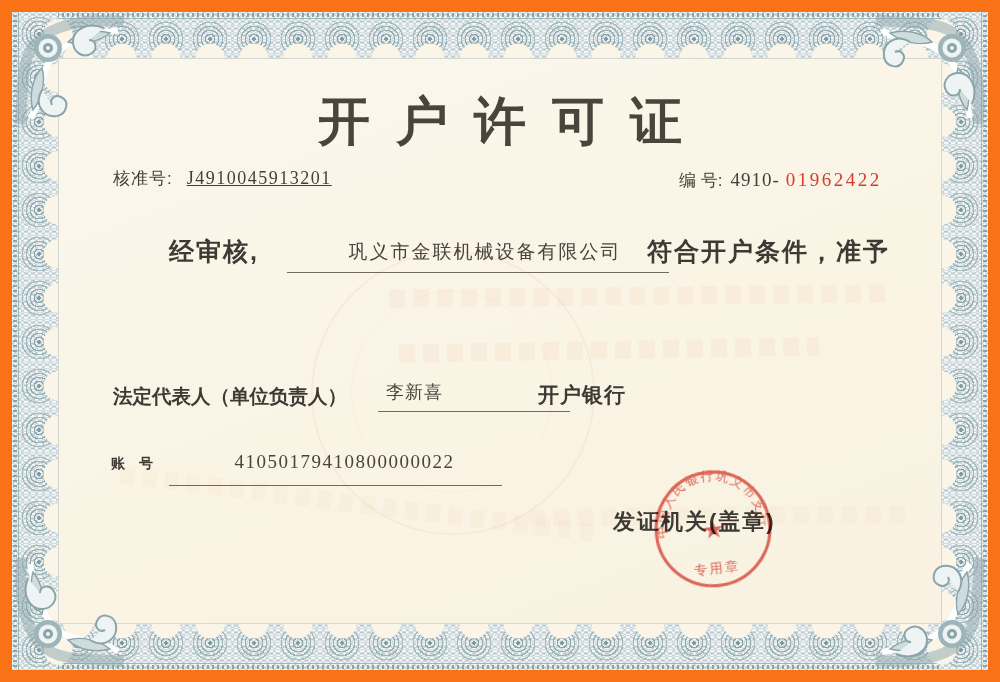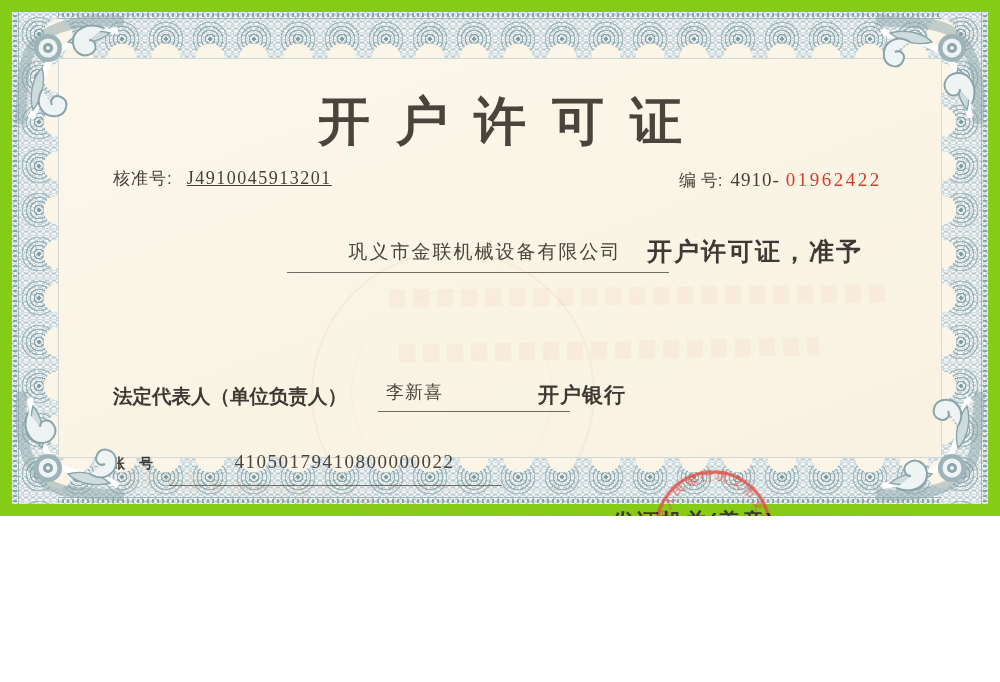--- a/index.html
+++ b/index.html
@@ -1,18 +1,18 @@
 <!DOCTYPE html>
 <html><head>
 <meta charset="utf-8">
 <style>
   html,body { margin:0; padding:0; background:#ffffff; }
   .paper {
-    position:relative; width:1000px; height:516px;
-    background:#84cc16; overflow:hidden;
+    position:relative; width:1000px; height:682px;
+    background:#f97316; overflow:hidden;
     font-family:"Liberation Sans","DejaVu Sans",sans-serif;
   }
 
   
   .edge { position:absolute; z-index:1; }
   .edge.h { left:12px; right:12px; height:46px;
     background-color:#f3f6f6;
     background-image:
       repeating-linear-gradient(90deg, #8aa4aa 0 2px, rgba(0,0,0,0) 2px 5px),
       linear-gradient(#9db4b8,#9db4b8),
@@ -184,22 +184,23 @@
     <div class="title">开户许可证</div>
 
     <div class="approval">
       <span>核准号:</span><span class="val">J4910045913201</span>
     </div>
 
     <div class="serial">
       <span>编 号:</span><span class="prefix">4910-</span><span class="num">01962422</span>
     </div>
 
+    <div class="b-prefix">经审核,</div>
     <div class="fill-line company">巩义市金联机械设备有限公司</div>
-    <div class="b-suffix">开户许可证，准予</div>
+    <div class="b-suffix">符合开户条件，准予</div>
 
     <div class="legal-label">法定代表人（单位负责人）</div>
     <div class="fill-line legal-name">李新喜</div>
     <div class="bank-label">开户银行</div>
 
     <div class="acct-label">账　号</div>
     <div class="fill-line acct-num">41050179410800000022</div>
 
     <div class="issuer">发证机关(盖章)</div>
 

